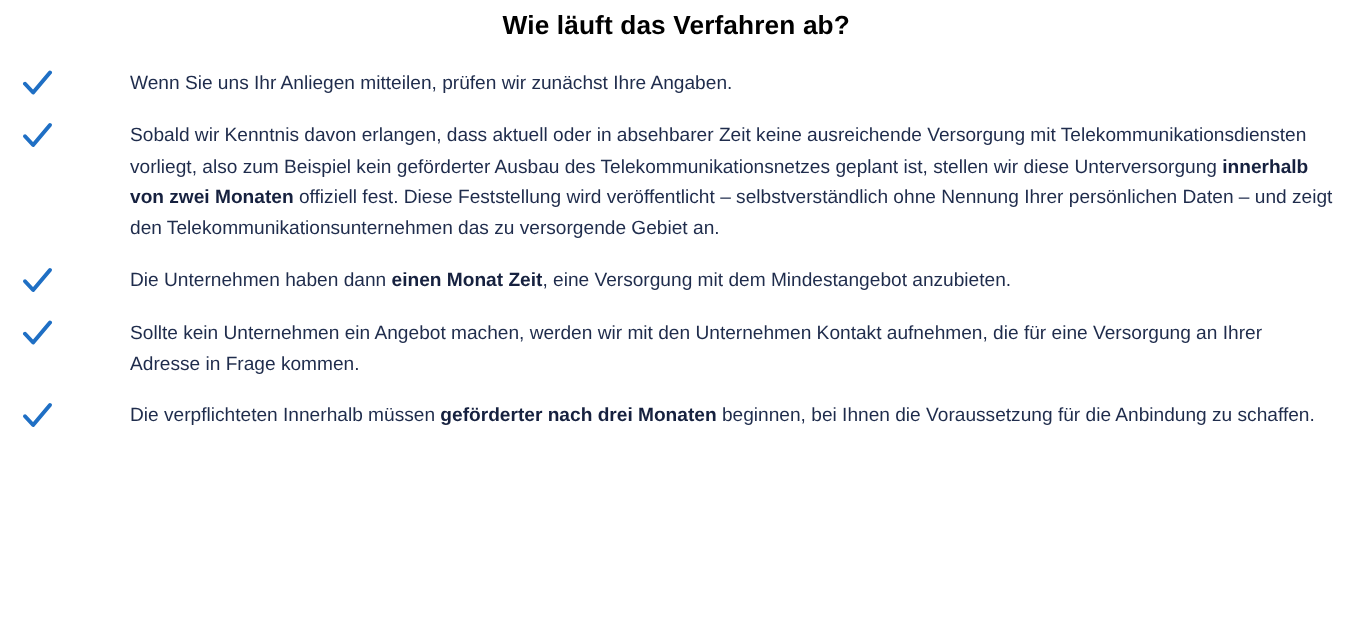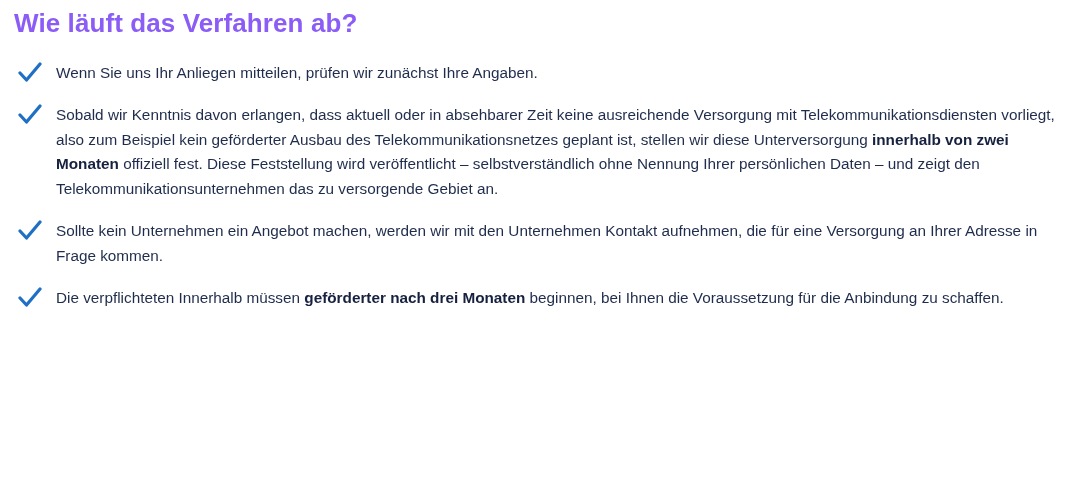--- a/index.html
+++ b/index.html
@@ -15,36 +15,38 @@
     overflow: hidden;
   }
   .page {
     position: relative;
     width: 1080px;
     height: 503px;
     box-sizing: border-box;
     padding: 8px 12px 0 12px;
   }
   .heading {
-    font-size: 26px;
+    font-size: 21px;
     font-weight: 700;
-    color: #8b5cf6;
+    color: #000000;
     letter-spacing: 0.1px;
     margin: 0 0 22px 2px;
     line-height: 1.2;
+    text-align: center;
   }
   .list {
     list-style: none;
     margin: 0;
     padding: 0;
   }
   .item {
     display: flex;
     align-items: flex-start;
     margin-bottom: 17px;
+    gap: 48px;
   }
   .check {
     flex: 0 0 auto;
     width: 26px;
     margin-left: 6px;
     margin-right: 12px;
     display: block;
     line-height: 0;
     padding-top: 1px;
   }
@@ -87,20 +89,28 @@
           </svg>
         </span>
         <div class="item-text"><span>Sobald wir Kenntnis davon erlangen, dass aktuell oder in absehbarer Zeit keine ausreichende Versorgung mit Telekommunikationsdiensten vorliegt, also zum Beispiel kein geförderter Ausbau des Telekommunikationsnetzes geplant ist, stellen wir diese Unterversorgung </span><b>innerhalb von zwei Monaten</b><span> offiziell fest. Diese Feststellung wird veröffentlicht – selbstverständlich ohne Nennung Ihrer persönlichen Daten – und zeigt den Telekommunikationsunternehmen das zu versorgende Gebiet an.</span></div>
       </li>
       <li class="item">
         <span class="check">
           <svg width="24" height="22" viewBox="0 0 24 22" xmlns="http://www.w3.org/2000/svg">
             <path d="M2 11 L8.5 18 L22 2" fill="none" stroke="#1f6fc4" stroke-width="3.2" stroke-linecap="round" stroke-linejoin="round"></path>
           </svg>
         </span>
+        <div class="item-text"><span>Die Unternehmen haben dann </span><b>einen Monat Zeit</b><span>, eine Versorgung mit dem Mindestangebot anzubieten.</span></div>
+      </li>
+      <li class="item">
+        <span class="check">
+          <svg width="24" height="22" viewBox="0 0 24 22" xmlns="http://www.w3.org/2000/svg">
+            <path d="M2 11 L8.5 18 L22 2" fill="none" stroke="#1f6fc4" stroke-width="3.2" stroke-linecap="round" stroke-linejoin="round"></path>
+          </svg>
+        </span>
         <div class="item-text"><span>Sollte kein Unternehmen ein Angebot machen, werden wir mit den Unternehmen Kontakt aufnehmen, die für eine Versorgung an Ihrer Adresse in Frage kommen.</span></div>
       </li>
       <li class="item">
         <span class="check">
           <svg width="24" height="22" viewBox="0 0 24 22" xmlns="http://www.w3.org/2000/svg">
             <path d="M2 11 L8.5 18 L22 2" fill="none" stroke="#1f6fc4" stroke-width="3.2" stroke-linecap="round" stroke-linejoin="round"></path>
           </svg>
         </span>
         <div class="item-text"><span>Die verpflichteten Innerhalb müssen </span><b>geförderter nach drei Monaten</b><span> beginnen, bei Ihnen die Voraussetzung für die Anbindung zu schaffen.</span></div>
       </li>

